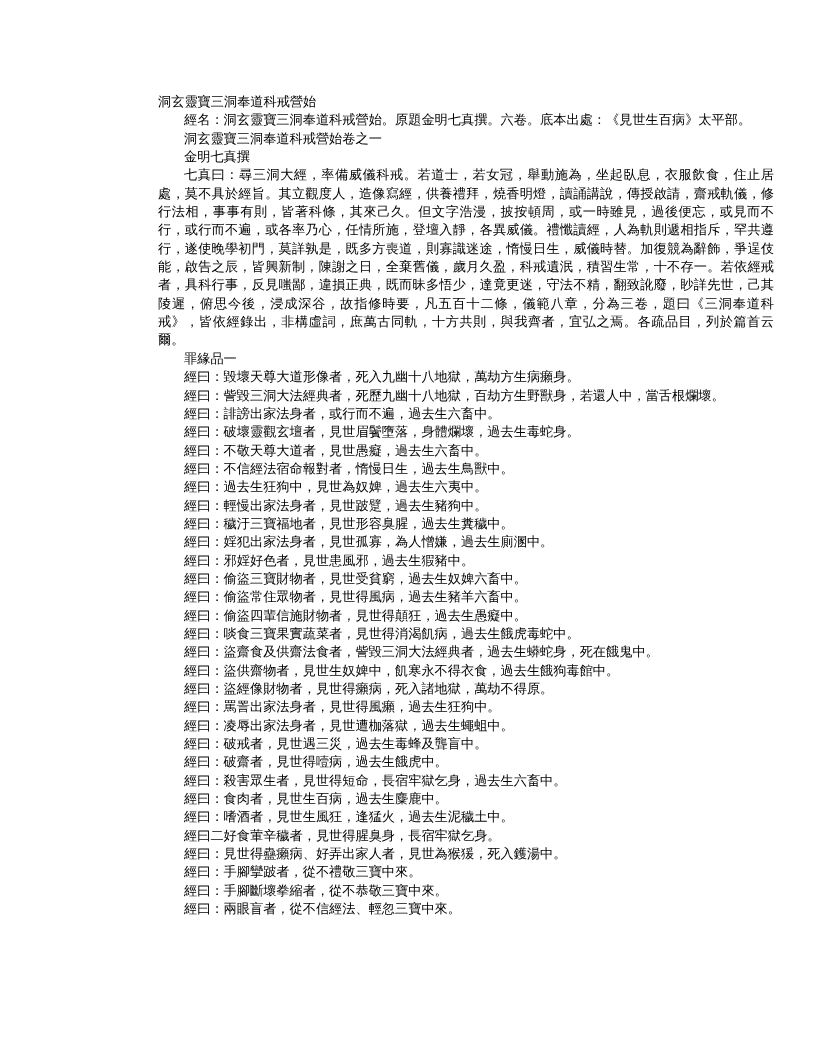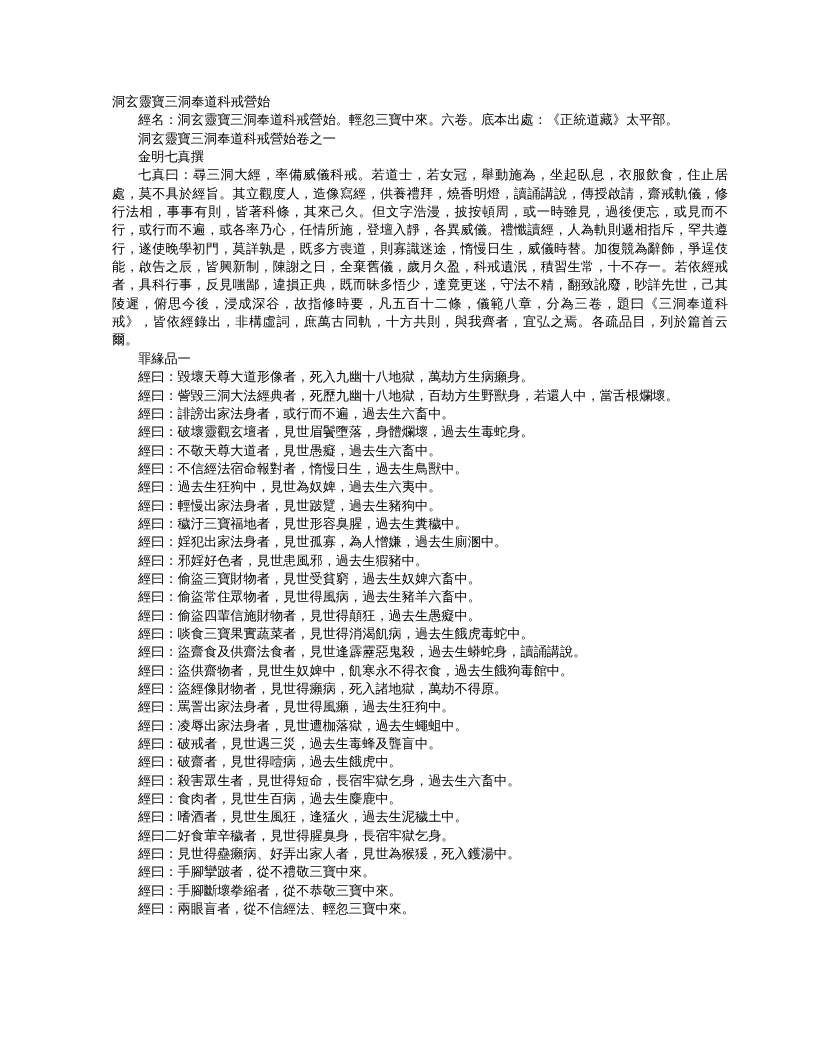--- a/index.html
+++ b/index.html
@@ -17,20 +17,21 @@
   .page {
     position: relative;
     width: 816px;
     height: 1056px;
     background: #ffffff;
     box-sizing: border-box;
     padding: 93px 88px 0 112px;
   }
   .doc-body {
     width: 616px;
+    margin-left: 46px;
   }
   p.line {
     margin: 0;
     padding: 0;
     font-size: 13.2px;
     line-height: 18.35px;
     text-align: justify;
     text-justify: inter-character;
     color: #000000;
     letter-spacing: 0;
@@ -42,41 +43,41 @@
   p.title {
     text-indent: 0;
   }
 </style>
 </head>
 <body>
 
 <div class="page">
   <div class="doc-body" id="doc-body">
       <p class="line title">洞玄靈寶三洞奉道科戒營始</p>
-      <p class="line indent">經名：洞玄靈寶三洞奉道科戒營始。輕忽三寶中來。六卷。底本出處：《正統道藏》太平部。</p>
+      <p class="line indent">經名：洞玄靈寶三洞奉道科戒營始。原題金明七真撰。六卷。底本出處：《見世生百病》太平部。</p>
       <p class="line indent">洞玄靈寶三洞奉道科戒營始卷之一</p>
       <p class="line indent">金明七真撰</p>
       <p class="line indent">七真曰：尋三洞大經，率備威儀科戒。若道士，若女冠，舉動施為，坐起臥息，衣服飲食，住止居處，莫不具於經旨。其立觀度人，造像寫經，供養禮拜，燒香明燈，讀誦講說，傳授啟請，齋戒軌儀，修行法相，事事有則，皆著科條，其來己久。但文字浩漫，披按頓周，或一時雖見，過後便忘，或見而不行，或行而不遍，或各率乃心，任情所施，登壇入靜，各異威儀。禮懺讀經，人為軌則遞相指斥，罕共遵行，遂使晚學初門，莫詳孰是，既多方喪道，則寡識迷途，惰慢日生，威儀時替。加復競為辭飾，爭逞伎能，啟告之辰，皆興新制，陳謝之日，全棄舊儀，歲月久盈，科戒遺泯，積習生常，十不存一。若依經戒者，具科行事，反見嗤鄙，違損正典，既而昧多悟少，達竟更迷，守法不精，翻致訛廢，眇詳先世，己其陵遲，俯思今後，浸成深谷，故指修時要，凡五百十二條，儀範八章，分為三卷，題曰《三洞奉道科戒》，皆依經錄出，非構虛詞，庶萬古同軌，十方共則，與我齊者，宜弘之焉。各疏品目，列於篇首云爾。</p>
       <p class="line indent">罪緣品一</p>
       <p class="line indent">經曰：毀壞天尊大道形像者，死入九幽十八地獄，萬劫方生病癩身。</p>
       <p class="line indent">經曰：訾毀三洞大法經典者，死歷九幽十八地獄，百劫方生野獸身，若還人中，當舌根爛壞。</p>
       <p class="line indent">經曰：誹謗出家法身者，或行而不遍，過去生六畜中。</p>
       <p class="line indent">經曰：破壞靈觀玄壇者，見世眉鬢墮落，身體爛壞，過去生毒蛇身。</p>
       <p class="line indent">經曰：不敬天尊大道者，見世愚癡，過去生六畜中。</p>
       <p class="line indent">經曰：不信經法宿命報對者，惰慢日生，過去生鳥獸中。</p>
       <p class="line indent">經曰：過去生狂狗中，見世為奴婢，過去生六夷中。</p>
       <p class="line indent">經曰：輕慢出家法身者，見世跛躄，過去生豬狗中。</p>
       <p class="line indent">經曰：穢汙三寶福地者，見世形容臭腥，過去生糞穢中。</p>
       <p class="line indent">經曰：婬犯出家法身者，見世孤寡，為人憎嫌，過去生廁溷中。</p>
       <p class="line indent">經曰：邪婬好色者，見世患風邪，過去生猳豬中。</p>
       <p class="line indent">經曰：偷盜三寶財物者，見世受貧窮，過去生奴婢六畜中。</p>
       <p class="line indent">經曰：偷盜常住眾物者，見世得風病，過去生豬羊六畜中。</p>
       <p class="line indent">經曰：偷盜四輩信施財物者，見世得顛狂，過去生愚癡中。</p>
       <p class="line indent">經曰：啖食三寶果實蔬菜者，見世得消渴飢病，過去生餓虎毒蛇中。</p>
-      <p class="line indent">經曰：盜齋食及供齋法食者，見世逢霹靂惡鬼殺，過去生蟒蛇身，讀誦講說。</p>
+      <p class="line indent">經曰：盜齋食及供齋法食者，訾毀三洞大法經典者，過去生蟒蛇身，死在餓鬼中。</p>
       <p class="line indent">經曰：盜供齋物者，見世生奴婢中，飢寒永不得衣食，過去生餓狗毒館中。</p>
       <p class="line indent">經曰：盜經像財物者，見世得癩病，死入諸地獄，萬劫不得原。</p>
       <p class="line indent">經曰：罵詈出家法身者，見世得風癩，過去生狂狗中。</p>
       <p class="line indent">經曰：凌辱出家法身者，見世遭枷落獄，過去生蠅蛆中。</p>
       <p class="line indent">經曰：破戒者，見世遇三災，過去生毒蜂及聾盲中。</p>
       <p class="line indent">經曰：破齋者，見世得噎病，過去生餓虎中。</p>
       <p class="line indent">經曰：殺害眾生者，見世得短命，長宿牢獄乞身，過去生六畜中。</p>
       <p class="line indent">經曰：食肉者，見世生百病，過去生麋鹿中。</p>
       <p class="line indent">經曰：嗜酒者，見世生風狂，逢猛火，過去生泥穢土中。</p>
       <p class="line indent">經曰二好食葷辛穢者，見世得腥臭身，長宿牢獄乞身。</p>

